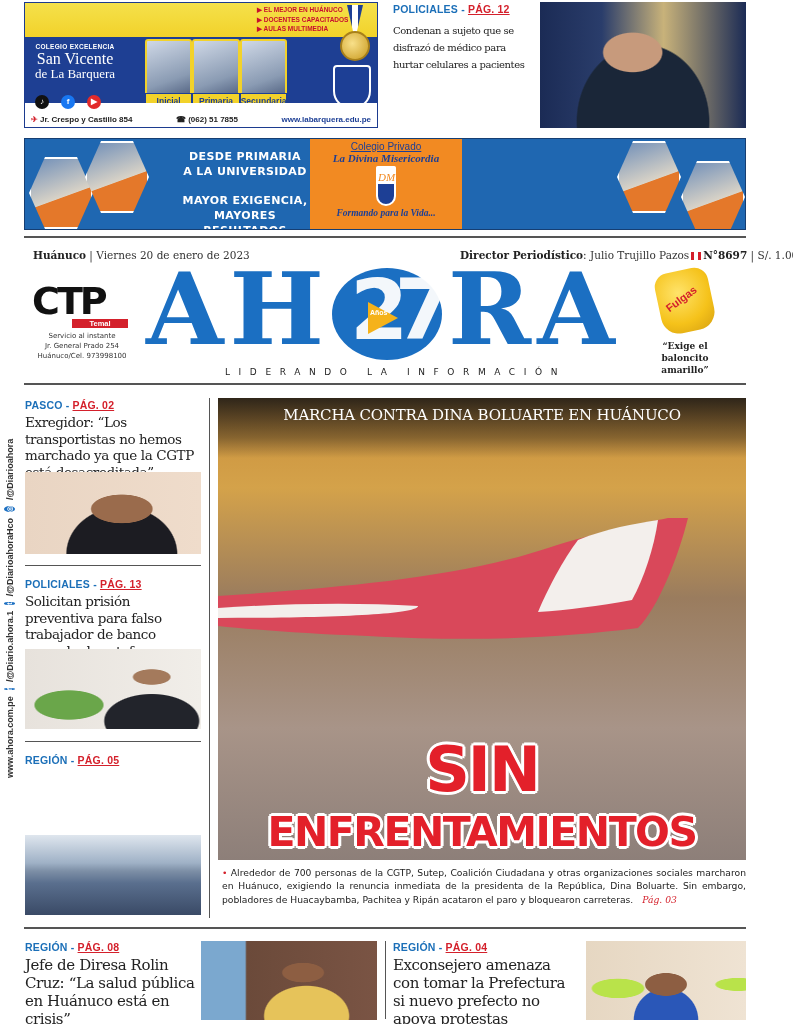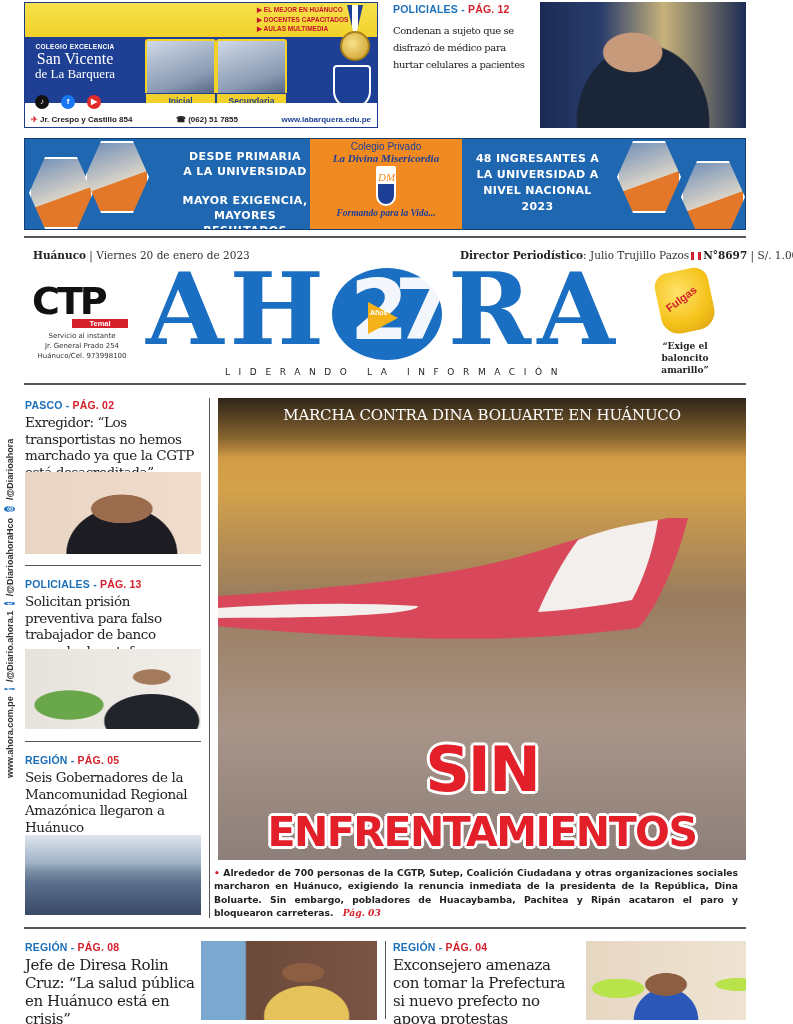--- a/index.html
+++ b/index.html
@@ -28,33 +28,33 @@
   .ad-m-bottom { position: absolute; left: 0; bottom: 0; width: 100%; height: 24px; background: #fff; }
   .ad-m-social { position: absolute; left: 10px; top: 92px; display: flex; gap: 12px; }
   .ad-m-social span { width: 14px; height: 14px; border-radius: 50%; display: inline-block; color: #fff; font-size: 8px; text-align: center; line-height: 14px; font-family: "Liberation Sans", sans-serif; font-weight: bold; }
   .ad-m-contact { position: absolute; left: 6px; bottom: 3px; width: 340px; display: flex; justify-content: space-between; font-family: "Liberation Sans", sans-serif; font-weight: bold; font-size: 8px; color: #222; }
   .ad-m-contact .web { color: #1d3f95; }
 
   
   .kicker { font-family: "Liberation Sans", sans-serif; font-weight: 900; font-size: 10.5px; letter-spacing: 0.2px; }
   .kicker .sec { color: #1b6fb8; }
   .kicker .dash { color: #1b6fb8; }
-  .kicker .pg { color: #d4202b; }
+  .kicker .pg { color: #d4202b; text-decoration: underline; }
   .headline { font-family: "DejaVu Serif", serif; color: #222; letter-spacing: -0.4px; }
 
   .top-story { left: 393px; top: 3px; width: 140px; }
   .top-story .headline { font-size: 10px; line-height: 17px; margin-top: 7px; }
   .photo-top { left: 540px; top: 2px; width: 206px; height: 126px; background: radial-gradient(ellipse at 45% 40%, #c79a7c 0 18%, transparent 19%), radial-gradient(ellipse at 50% 95%, #1a2638 0 45%, transparent 46%), linear-gradient(90deg, #1b2b55, #2a3d6b 30%, #c8b27a 60%, #1b2b55); }
 
   
   .ad-divina { left: 24px; top: 138px; width: 722px; height: 92px; background: #1f67b1; border: 1px solid #163e72; overflow: hidden; }
   .hex { position: absolute; width: 64px; height: 72px; background: linear-gradient(160deg, #6f8eb8, #d9d3c7 55%, #e4782a 56%); clip-path: polygon(25% 0,75% 0,100% 50%,75% 100%,25% 100%,0 50%); border: 2px solid #fff; }
   .ad-d-left { position: absolute; left: 150px; top: 10px; width: 140px; text-align: center; font-family: "DejaVu Sans", sans-serif; font-weight: bold; color: #fff; font-size: 11px; line-height: 15px; letter-spacing: 0.4px; }
   .ad-d-center { position: absolute; left: 285px; top: 0; width: 152px; height: 100%; background: #f28a22; text-align: center; }
-  .ad-d-center .c1 { font-family: "Liberation Sans", sans-serif; color: #1d3f95; font-size: 10px; margin-top: 2px; }
+  .ad-d-center .c1 { font-family: "Liberation Sans", sans-serif; color: #1d3f95; font-size: 10px; margin-top: 2px; text-decoration: underline; }
   .ad-d-center .c2 { font-family: "Liberation Serif", serif; font-style: italic; font-weight: bold; color: #1d3f95; font-size: 11px; }
   .ad-d-center .shield { width: 20px; height: 40px; margin: 2px auto 0; background: linear-gradient(#fff 45%, #1d3f95 45%); border-radius: 3px 3px 17px 17px; border: 2px solid #fff; color: #f28a22; font-family: Liberation Serif, serif; font-style: italic; font-size: 11px; line-height: 18px; }
   .ad-d-center .c3 { font-family: "Liberation Serif", serif; font-style: italic; font-weight: bold; color: #1d3f95; font-size: 9.5px; margin-top: 2px; }
   .ad-d-right { position: absolute; left: 440px; top: 12px; width: 145px; text-align: center; font-family: "DejaVu Sans", sans-serif; font-weight: bold; color: #fff; font-size: 11px; line-height: 16px; letter-spacing: 0.3px; }
 
   
   .rule { position: absolute; height: 2px; background: #555; }
   .dateline { left: 33px; top: 249px; font-size: 10.5px; color: #333; font-family: "DejaVu Serif", serif; }
   .dateline b { color: #222; }
   .director { left: 460px; top: 249px; font-size: 10.5px; color: #333; font-family: "DejaVu Serif", serif; white-space: nowrap; }
@@ -93,21 +93,21 @@
   .main-photo { left: 218px; top: 398px; width: 528px; height: 462px; overflow: hidden;
     background:
       linear-gradient(180deg, rgba(30,26,22,0.9) 0, rgba(30,26,22,0.4) 40px, transparent 60px),
       linear-gradient(170deg, transparent 30%, transparent 30%),
       linear-gradient(180deg, #c98e3a 0, #d4a24a 90px, #9a7c5e 200px, #a89488 330px, #8d7f79 462px);
   }
   .flag-big { position: absolute; left: 0; top: 120px; width: 528px; height: 130px; }
   .main-kicker { position: absolute; top: 8px; left: 0; width: 100%; text-align: center; font-family: "DejaVu Serif", serif; font-size: 15px; color: #fff; letter-spacing: -0.2px; }
   .main-head1 { position: absolute; left: 0; top: 340px; width: 100%; text-align: center; font-family: "DejaVu Sans", sans-serif; font-weight: 900; font-size: 62px; line-height: 64px; color: #e3202a; letter-spacing: -2px; text-shadow: 3px 0 #fff, -3px 0 #fff, 0 3px #fff, 0 -3px #fff, 2px 2px #fff, -2px -2px #fff, 2px -2px #fff, -2px 2px #fff; }
   .main-head2 { position: absolute; left: 0; top: 411px; width: 100%; text-align: center; font-family: "DejaVu Sans", sans-serif; font-weight: 900; font-size: 41px; line-height: 46px; color: #e3202a; letter-spacing: -1.5px; text-shadow: 3px 0 #fff, -3px 0 #fff, 0 3px #fff, 0 -3px #fff, 2px 2px #fff, -2px -2px #fff, 2px -2px #fff, -2px 2px #fff; }
-  .main-lede { left: 214px; top: 866px; width: 524px; font-family: "DejaVu Sans", sans-serif; font-weight: bold; font-size: 9.2px; line-height: 13.3px; color: #222; text-align: justify; }
+  .main-lede { left: 222px; top: 866px; width: 524px; font-family: "DejaVu Sans", sans-serif; font-weight: normal; font-size: 9.2px; line-height: 13.3px; color: #222; text-align: justify; }
   .main-lede .bullet { color: #d4202b; }
   .main-lede .pg { color: #d4202b; font-style: italic; font-family: "DejaVu Serif", serif; margin-left: 6px; }
 
   
   .bottom-story .headline { font-size: 15px; line-height: 18px; margin-top: 3px; }
 </style>
 </head>
 <body>
 
 <div class="abs ad-matriculas">
@@ -122,20 +122,23 @@
       <div class="coin"></div>
   </div>
   <div class="ad-m-school">
     <div class="s1">COLEGIO EXCELENCIA</div>
     <div class="s2">San Vicente</div>
     <div class="s3">de La Barquera</div>
   </div>
   <div class="ad-m-photos">
     <div class="ad-m-photo">
         <div class="lbl">Inicial</div>
+      </div>
+    <div class="ad-m-photo">
+        <div class="lbl">Primaria</div>
       </div>
     <div class="ad-m-photo">
         <div class="lbl">Secundaria</div>
       </div>
   </div>
   <div class="ad-m-shield"></div>
   <div class="ad-m-bottom"></div>
   <div class="ad-m-social">
     <span style="background:#111">♪</span>
     <span style="background:#1877f2">f</span>
@@ -165,26 +168,20 @@
     <div style="height:14px"></div>
     <div>MAYOR EXIGENCIA,</div>
     <div>MAYORES RESULTADOS</div>
   </div>
   <div class="ad-d-center">
     <div class="c1">Colegio Privado</div>
     <div class="c2">La Divina Misericordia</div>
     <div class="shield">DM</div>
     <div class="c3">Formando para la Vida...</div>
   </div>
-  <div class="ad-d-right">
-    <div>48 INGRESANTES A</div>
-    <div>LA UNIVERSIDAD A</div>
-    <div>NIVEL NACIONAL</div>
-    <div>2023</div>
-  </div>
   <div class="hex" style="left:592px;top:2px;"></div>
   <div class="hex" style="left:656px;top:22px;"></div>
 </div>
 
 <div class="rule" style="left:24px;top:236px;width:722px;"></div>
 
 <div class="abs dateline">
   <b>Huánuco</b> | <span>Viernes 20 de enero de 2023</span>
 </div>
 <div class="abs director">
@@ -247,21 +244,20 @@
   <div class="headline">Solicitan prisión preventiva para falso trabajador de banco acusado de estafa</div>
 </div>
 <div class="lphoto" style="top:649px;height:80px;background:radial-gradient(ellipse at 25% 70%,#6aa64a 0 18%,transparent 19%),radial-gradient(ellipse at 72% 90%,#22242b 0 26%,transparent 27%),radial-gradient(ellipse at 72% 35%,#a47a5c 0 10%,transparent 11%),linear-gradient(90deg,#e7e2dc,#f1eee9);"></div>
 
 <div class="rule" style="left:25px;top:741px;width:176px;height:1px;"></div>
 
 <div class="abs lcol" style="top:754px;">
   <div class="kicker">
     <span class="sec">REGIÓN</span><span class="dash"> - </span><span class="pg">PÁG. 05</span>
   </div>
-  <div class="headline">Seis Gobernadores de la Mancomunidad Regional Amazónica llegaron a Huánuco</div>
 </div>
 <div class="lphoto" style="top:835px;height:80px;background:linear-gradient(180deg,#dfe6ee 0,#9fb1c6 35%,#7d8fa6 45%,#5a6f8e 60%,#3a4a66 100%);"></div>
 
 <div class="vsep" style="left:209px;top:398px;height:520px;"></div>
 
 <div class="abs main-photo">
   <svg class="flag-big" viewBox="0 0 528 130" preserveAspectRatio="none">
     <path d="M0,78 C120,70 240,60 330,30 C380,14 420,6 450,0 L470,0 C460,40 440,90 420,110 C340,120 260,124 150,118 C90,116 40,112 0,108 Z" fill="#d9485a"></path>
     <path d="M360,22 C390,10 415,6 440,2 C436,30 426,60 414,82 C380,88 350,92 320,94 C330,70 345,42 360,22 Z" fill="#f3efec"></path>
     <path d="M0,90 C60,86 130,84 200,88 C200,96 120,100 0,100 Z" fill="#f3efec"></path>

